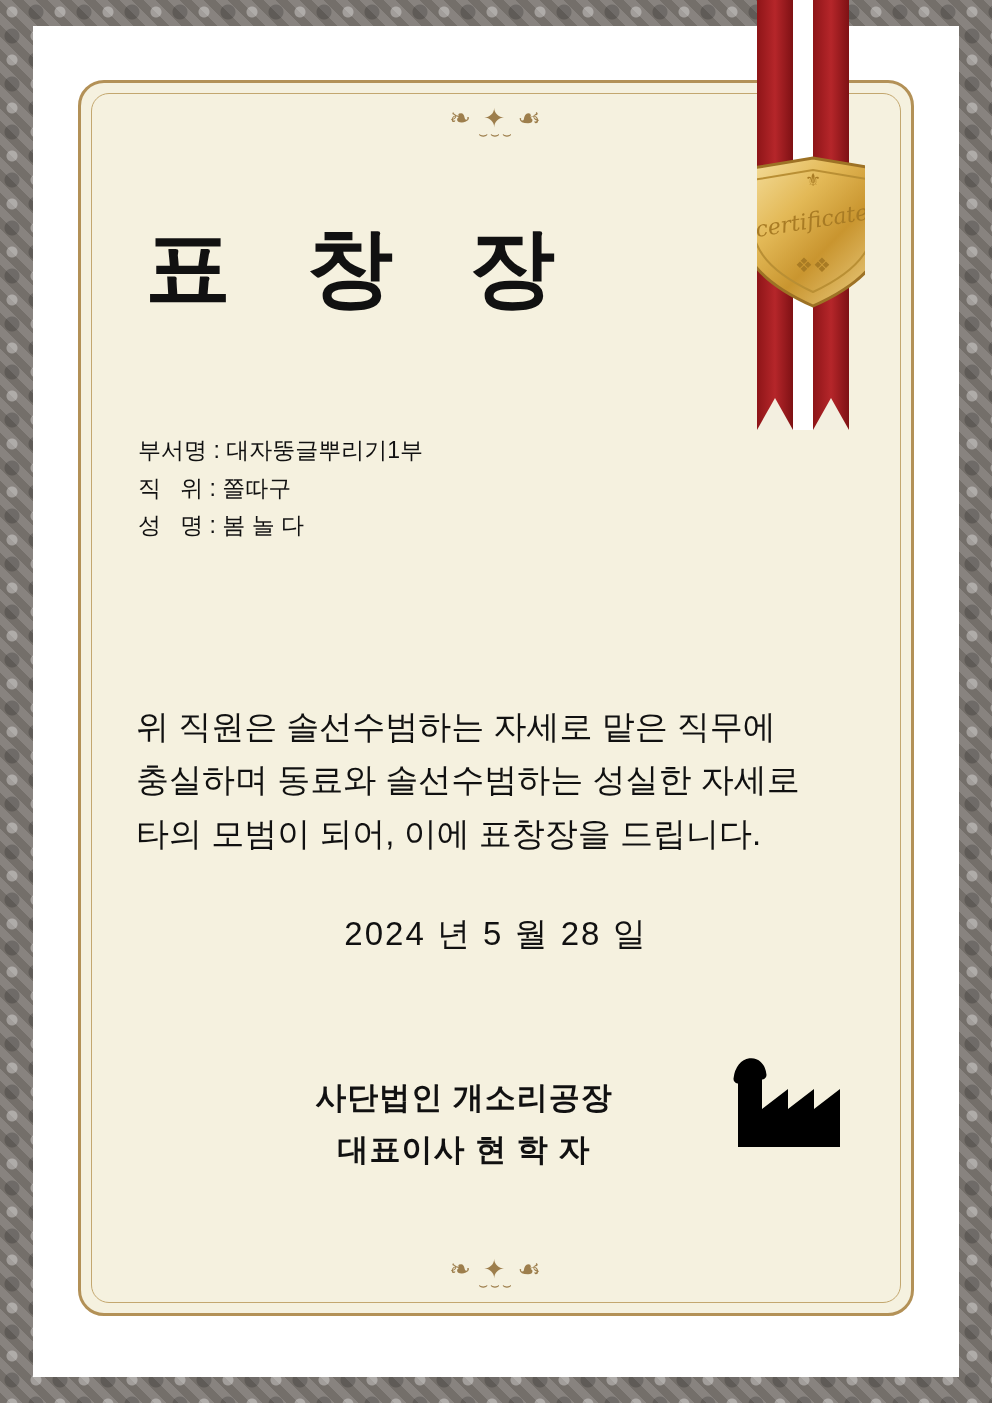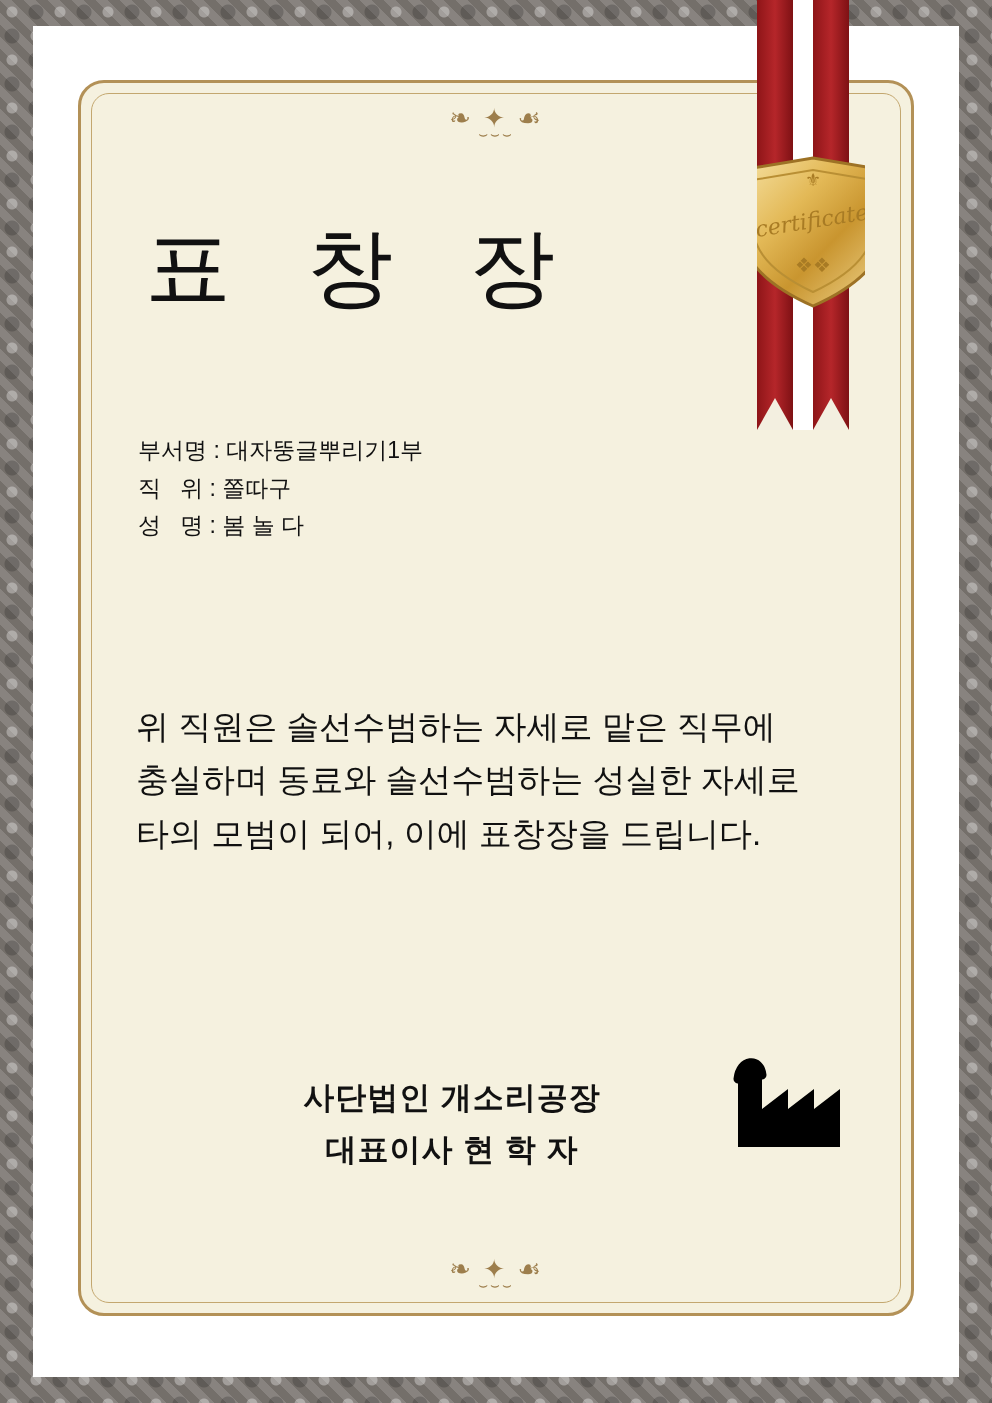--- a/index.html
+++ b/index.html
@@ -91,21 +91,21 @@
     z-index: 6;
   }
 
   .title {
     position: absolute;
     left: 0;
     top: 210px;
     width: 700px;
     text-align: center;
     font-family: "Liberation Sans", sans-serif;
-    font-weight: normal;
+    font-weight: bold;
     font-size: 86px;
     letter-spacing: 26px;
     color: #111111;
     text-indent: 26px;
   }
 
   .fields {
     position: absolute;
     left: 138px;
     top: 432px;
@@ -133,21 +133,21 @@
     top: 912px;
     width: 992px;
     text-align: center;
     font-size: 33px;
     color: #111;
     letter-spacing: 2px;
   }
 
   .signature {
     position: absolute;
-    left: 152px;
+    left: 164px;
     top: 1072px;
     width: 600px;
     text-align: center;
     font-size: 31px;
     font-weight: bold;
     color: #111;
     line-height: 1.68;
     letter-spacing: 1px;
     white-space: pre-line;
   }
@@ -218,20 +218,21 @@
   <div class="title">표 창 장</div>
 
   <div class="fields">부서명 : 대자뚱글뿌리기1부
 직   위 : 쫄따구
 성   명 : 봄 놀 다</div>
 
   <div class="body-text">위  직원은  솔선수범하는  자세로  맡은  직무에
 충실하며  동료와  솔선수범하는  성실한  자세로
 타의  모범이  되어, 이에  표창장을  드립니다.</div>
 
+  <div class="date">2024 년 5 월 28 일</div>
 
   <div class="signature">사단법인 개소리공장
 대표이사 현 학 자</div>
 
   <div class="factory-logo">
     <svg width="130" height="130" viewBox="0 0 130 130" xmlns="http://www.w3.org/2000/svg">
       <path d="M12 44 C14 24 34 22 36 40 L36 74 L62 54 L62 74 L88 54 L88 74 L114 54 L114 112 L12 112 Z" fill="#000000"></path>
       <path d="M12 44 C14 24 34 22 36 40" fill="none" stroke="#000000" stroke-width="9" stroke-linecap="round"></path>
     </svg>
   </div>

